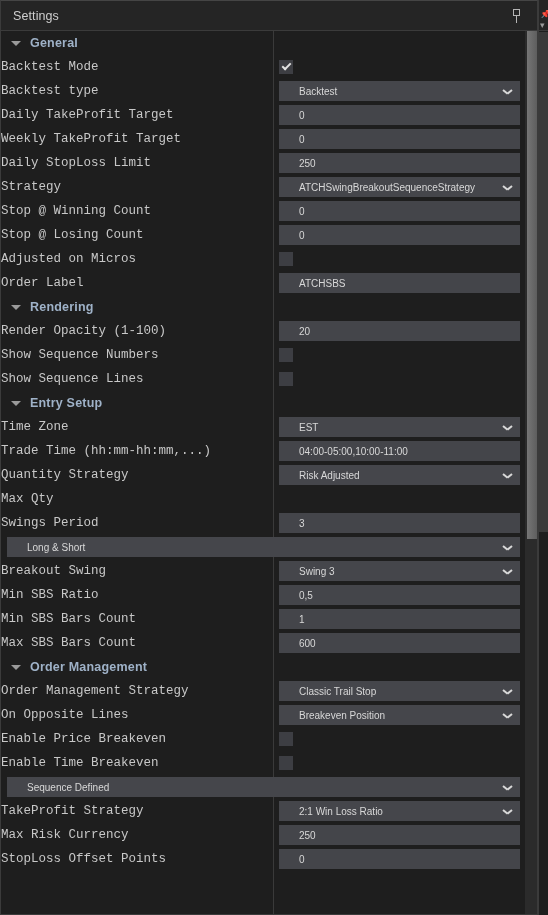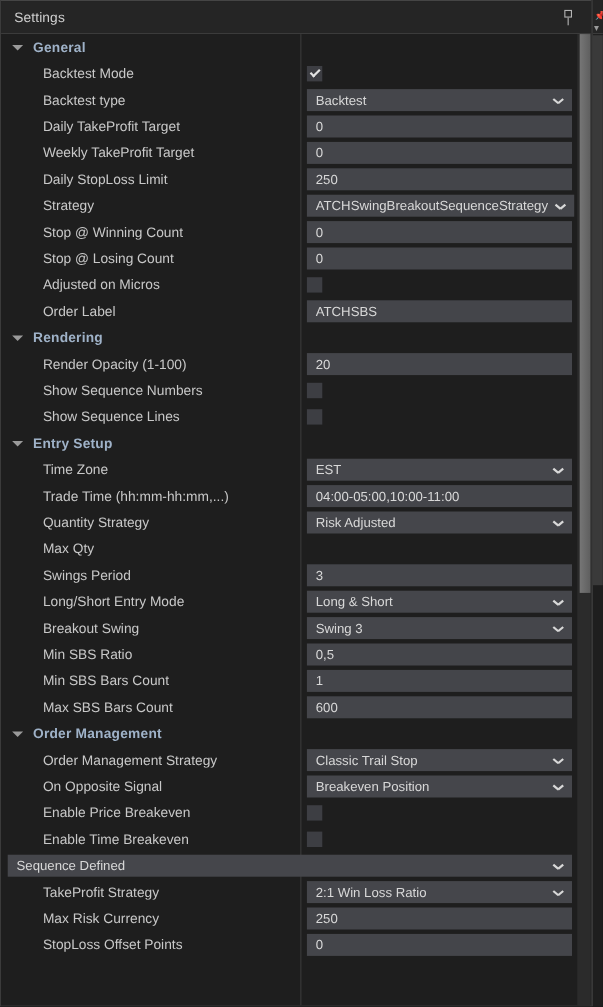--- a/index.html
+++ b/index.html
@@ -189,48 +189,48 @@
 
   .row {
     height: 24px;
     display: flex;
     align-items: center;
     box-sizing: border-box;
   }
   .row .label {
     width: 272px;
     min-width: 272px;
-    padding-left: 38px;
     color: #c8c8c8;
     font-size: 12.5px;
     box-sizing: border-box;
     white-space: nowrap;
     overflow: hidden;
+    font-family: Liberation Mono, monospace;
   }
   .row .value {
     flex: 1;
     padding-left: 6px;
     padding-right: 5px;
     box-sizing: border-box;
     display: flex;
     align-items: center;
   }
 
   
   .field {
     position: relative;
     height: 20px;
     width: 100%;
     background: #44454a;
     display: flex;
     align-items: center;
-    padding: 0 8px;
+    padding: 0 20px;
     box-sizing: border-box;
     color: #d8d8d8;
-    font-size: 12px;
+    font-size: 10px;
     white-space: nowrap;
     overflow: hidden;
   }
   .field.select {
     background: #45464b;
     padding-right: 24px;
   }
   .chev {
     position: absolute;
     right: 8px;
@@ -431,21 +431,20 @@
             </div>
             <div class="row">
               <div class="label">Swings Period</div>
               <div class="value">
                 <div class="field">
                   <span>3</span>
                 </div>
               </div>
             </div>
             <div class="row">
-              <div class="label">Long/Short Entry Mode</div>
               <div class="value">
                 <div class="field select">
                   <span>Long &amp; Short</span>
                   <span class="chev"></span>
                 </div>
               </div>
             </div>
             <div class="row">
               <div class="label">Breakout Swing</div>
               <div class="value">
@@ -486,21 +485,21 @@
             <div class="row">
               <div class="label">Order Management Strategy</div>
               <div class="value">
                 <div class="field select">
                   <span>Classic Trail Stop</span>
                   <span class="chev"></span>
                 </div>
               </div>
             </div>
             <div class="row">
-              <div class="label">On Opposite Signal</div>
+              <div class="label">On Opposite Lines</div>
               <div class="value">
                 <div class="field select">
                   <span>Breakeven Position</span>
                   <span class="chev"></span>
                 </div>
               </div>
             </div>
             <div class="row">
               <div class="label">Enable Price Breakeven</div>
               <div class="value">

